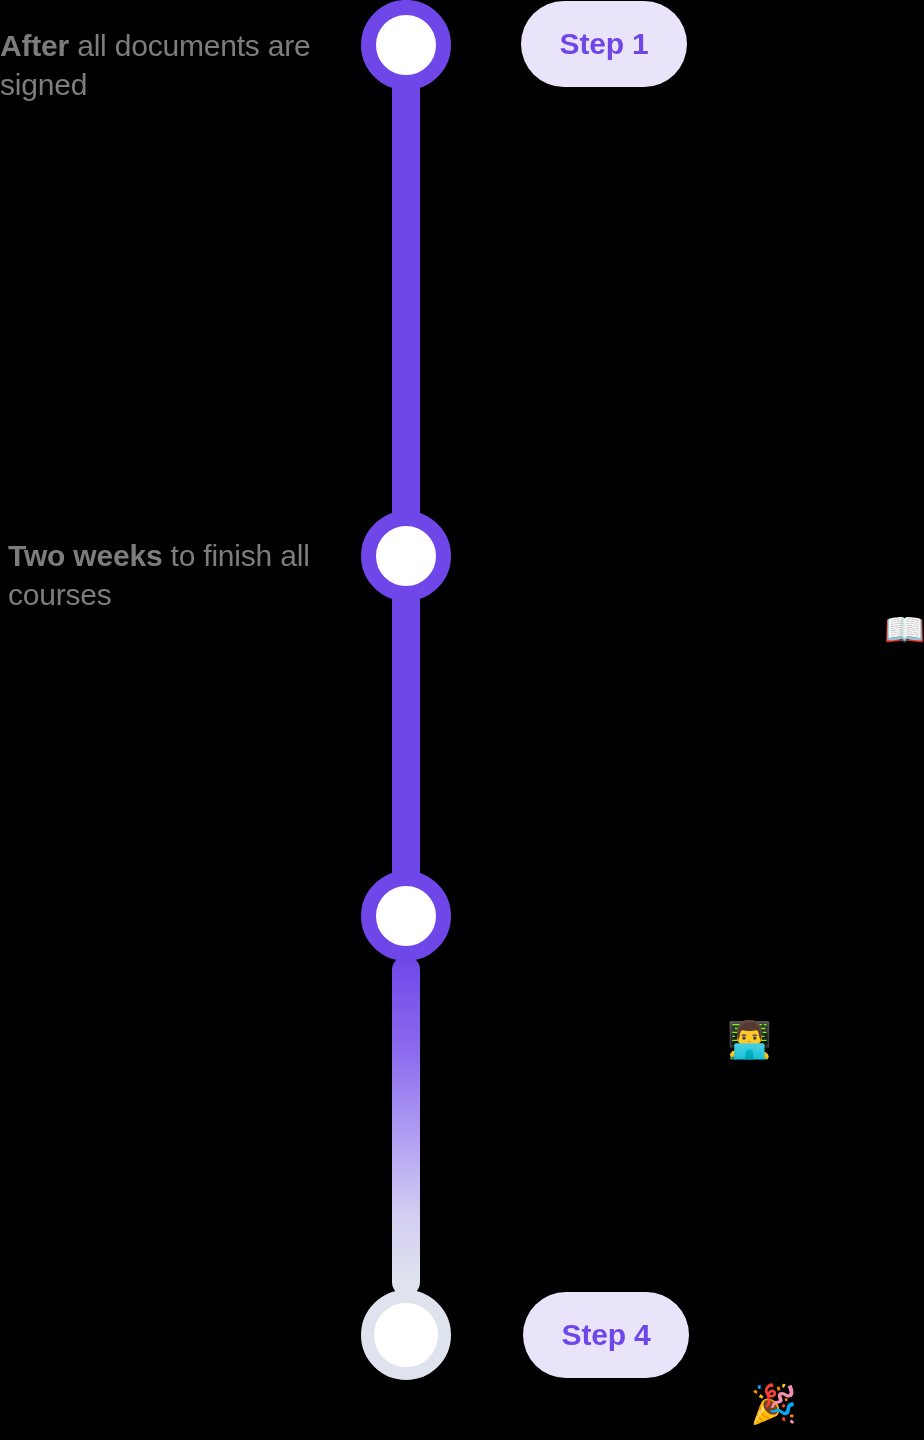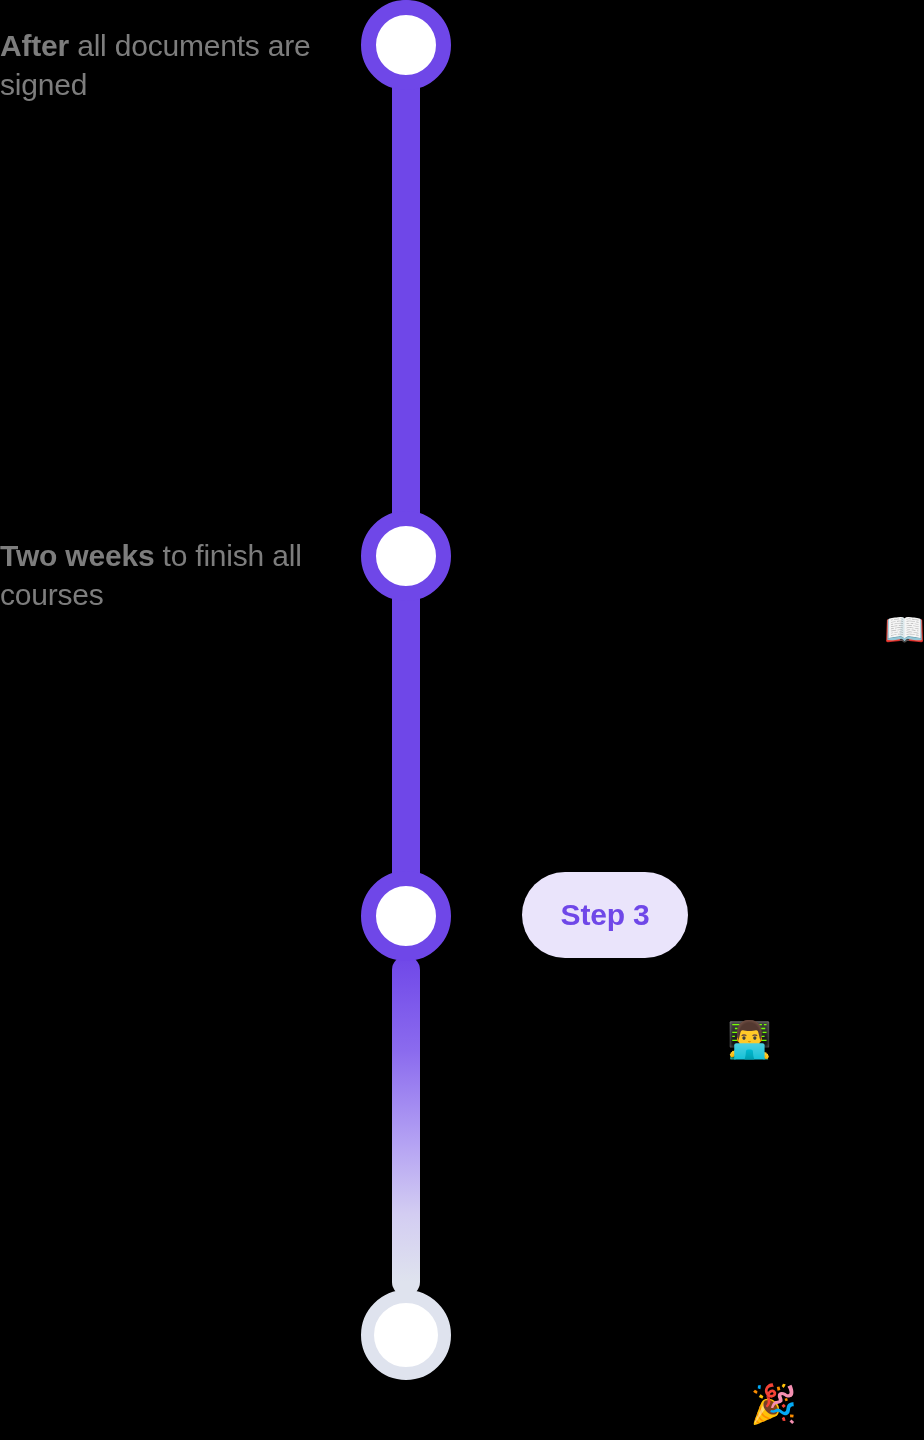--- a/index.html
+++ b/index.html
@@ -68,21 +68,21 @@
     font-size: 30px;
     line-height: 39px;
     letter-spacing: -0.2px;
     font-weight: 500;
   }
   .desc b {
     font-weight: 700;
     color: #7d7d7d;
   }
   .desc-1 { top: 26px; }
-  .desc-2 { top: 536px; }
+  .desc-2 { top: 536px; padding-left: 8px; }
   .desc-3 { top: 871px; }
   .desc-4 { top: 1290px; }
 
   
   .pill {
     position: absolute;
     width: 166px;
     height: 86px;
     border-radius: 43px;
     background: #eae4fb;
@@ -123,21 +123,24 @@
   <div class="node active node-2"></div>
   <div class="node active node-3"></div>
   <div class="node inactive node-4"></div>
 
   <div class="desc desc-1"><b>After</b><span> all documents are signed</span></div>
 
   <div class="desc desc-2"><b>Two weeks</b><span> to finish all courses</span></div>
 
 
 
-  <div class="pill pill-3">
-      <span>Step 3</span>
+  <div class="pill pill-1">
+      <span>Step 1</span>
+    </div>
+  <div class="pill pill-4">
+      <span>Step 4</span>
     </div>
 
   <div class="emoji emoji-book">📖</div>
   <div class="emoji emoji-coder">👨‍💻</div>
   <div class="emoji emoji-party">🎉</div>
 
 </div>
 
 </body></html>

